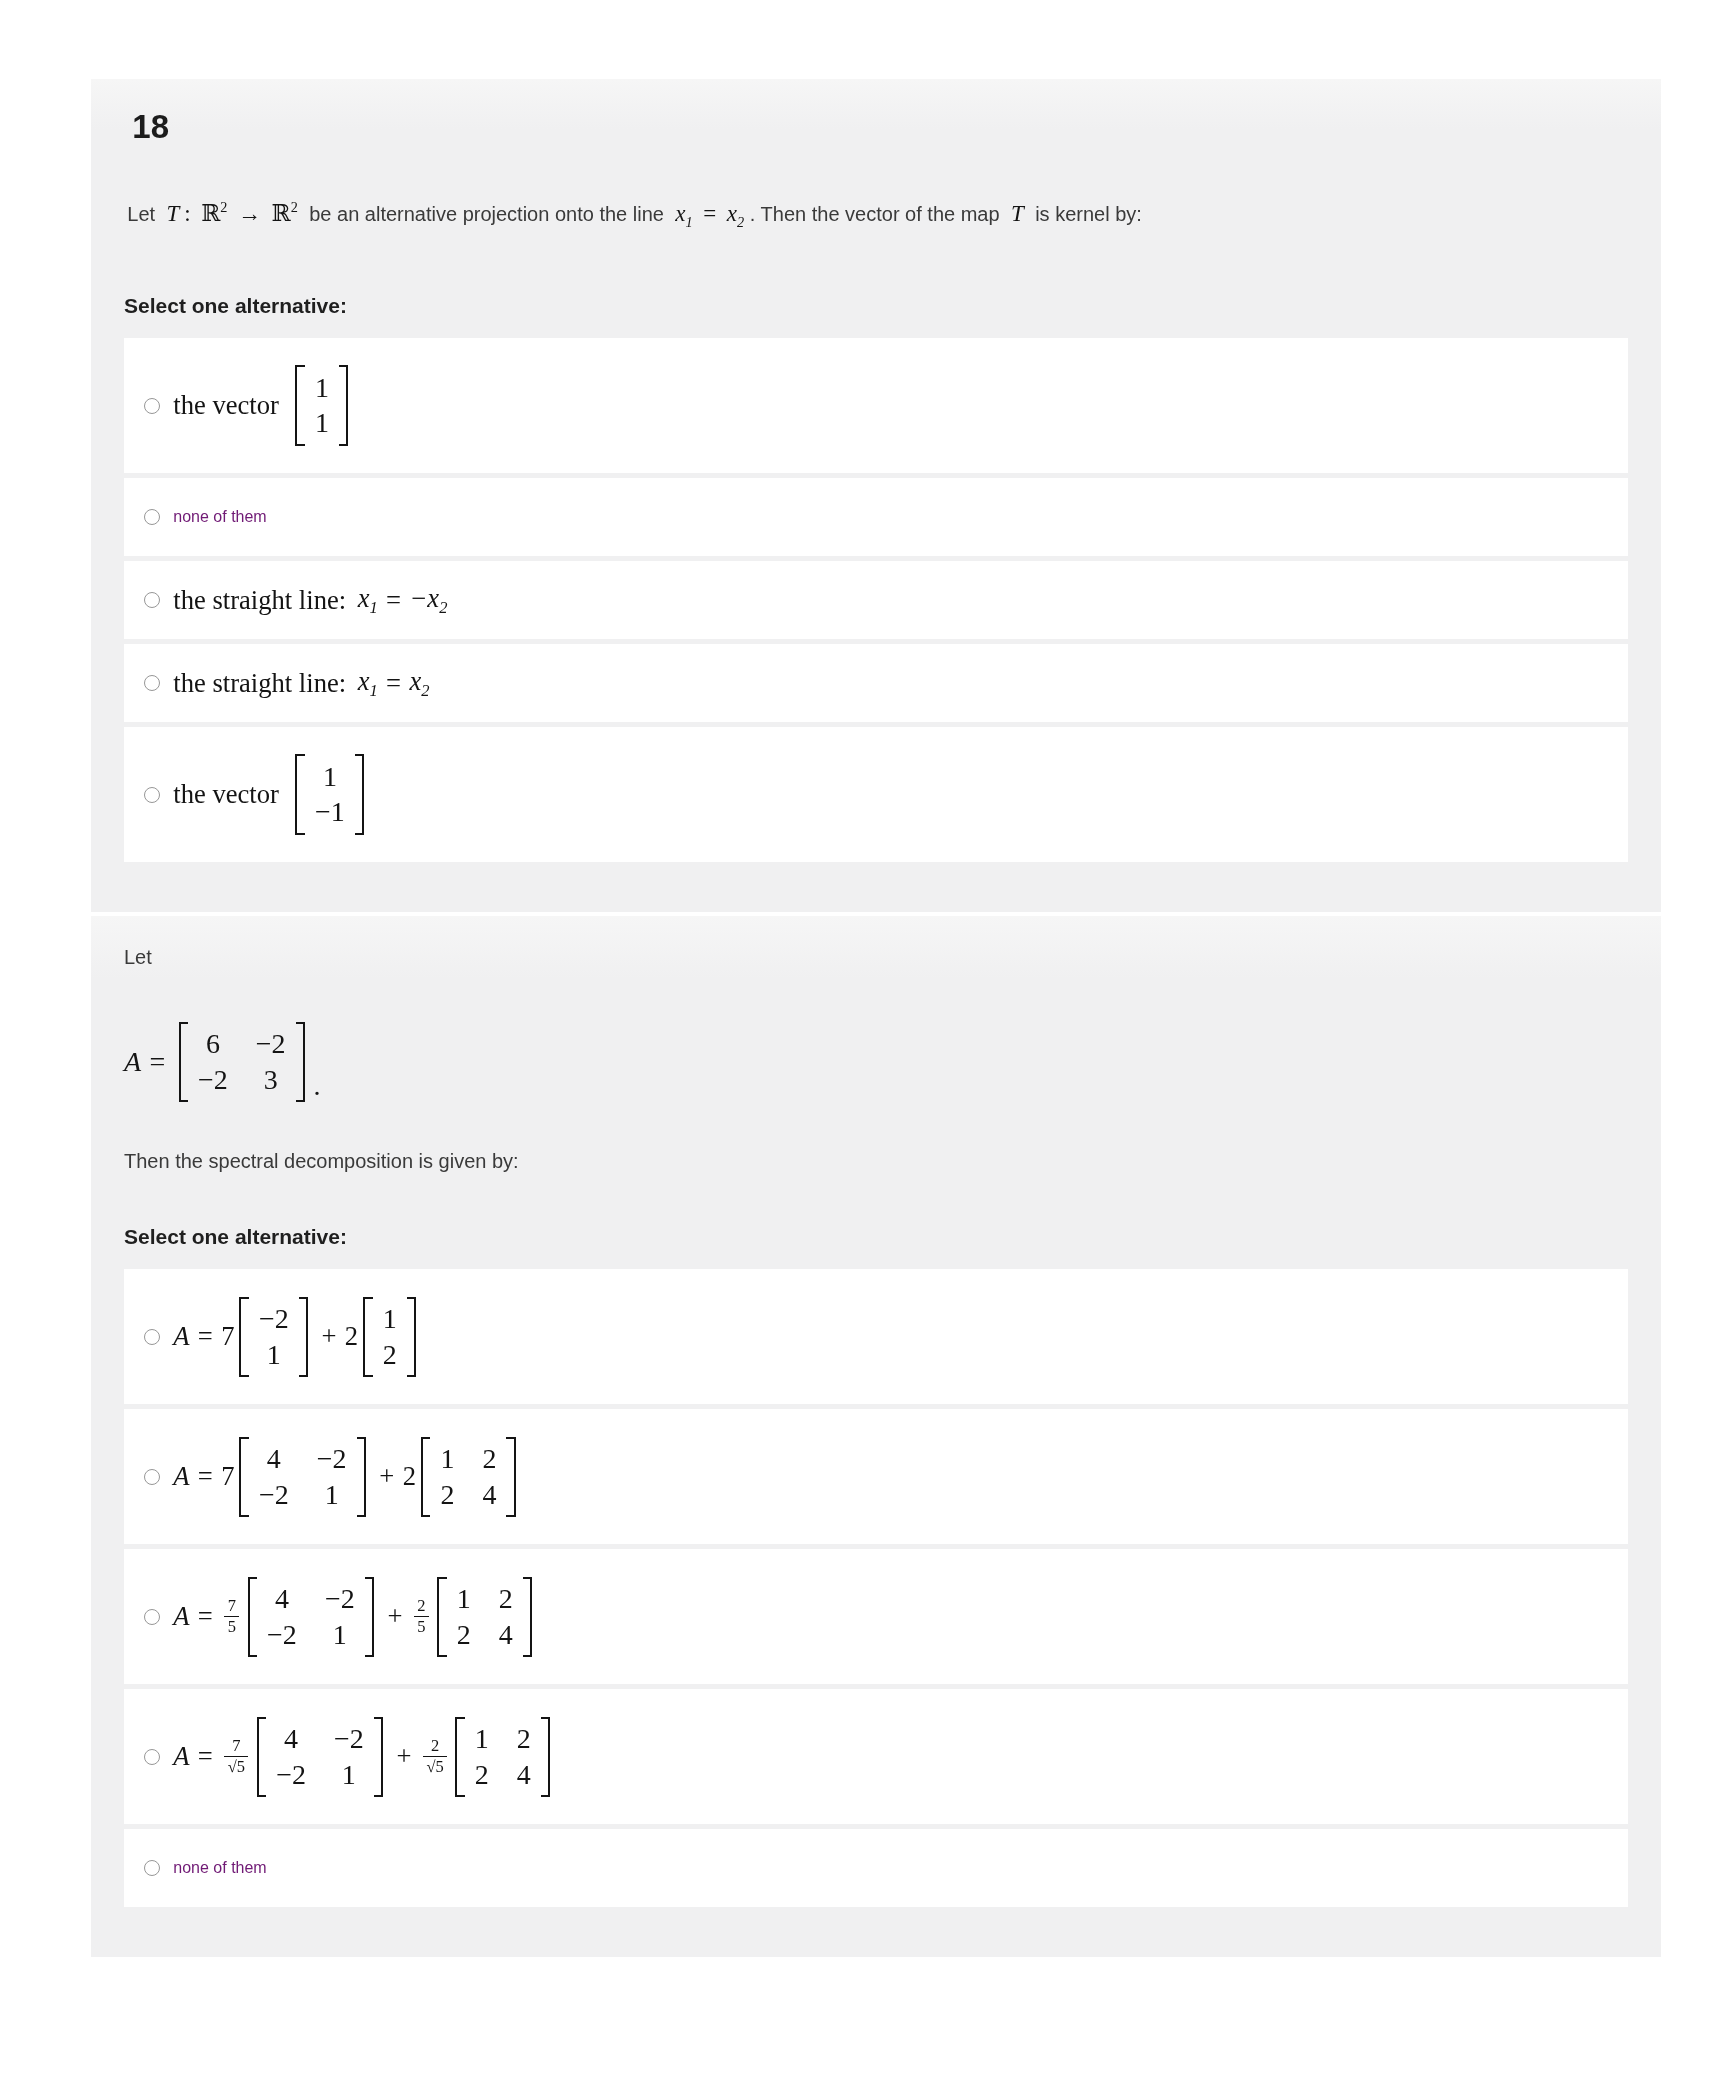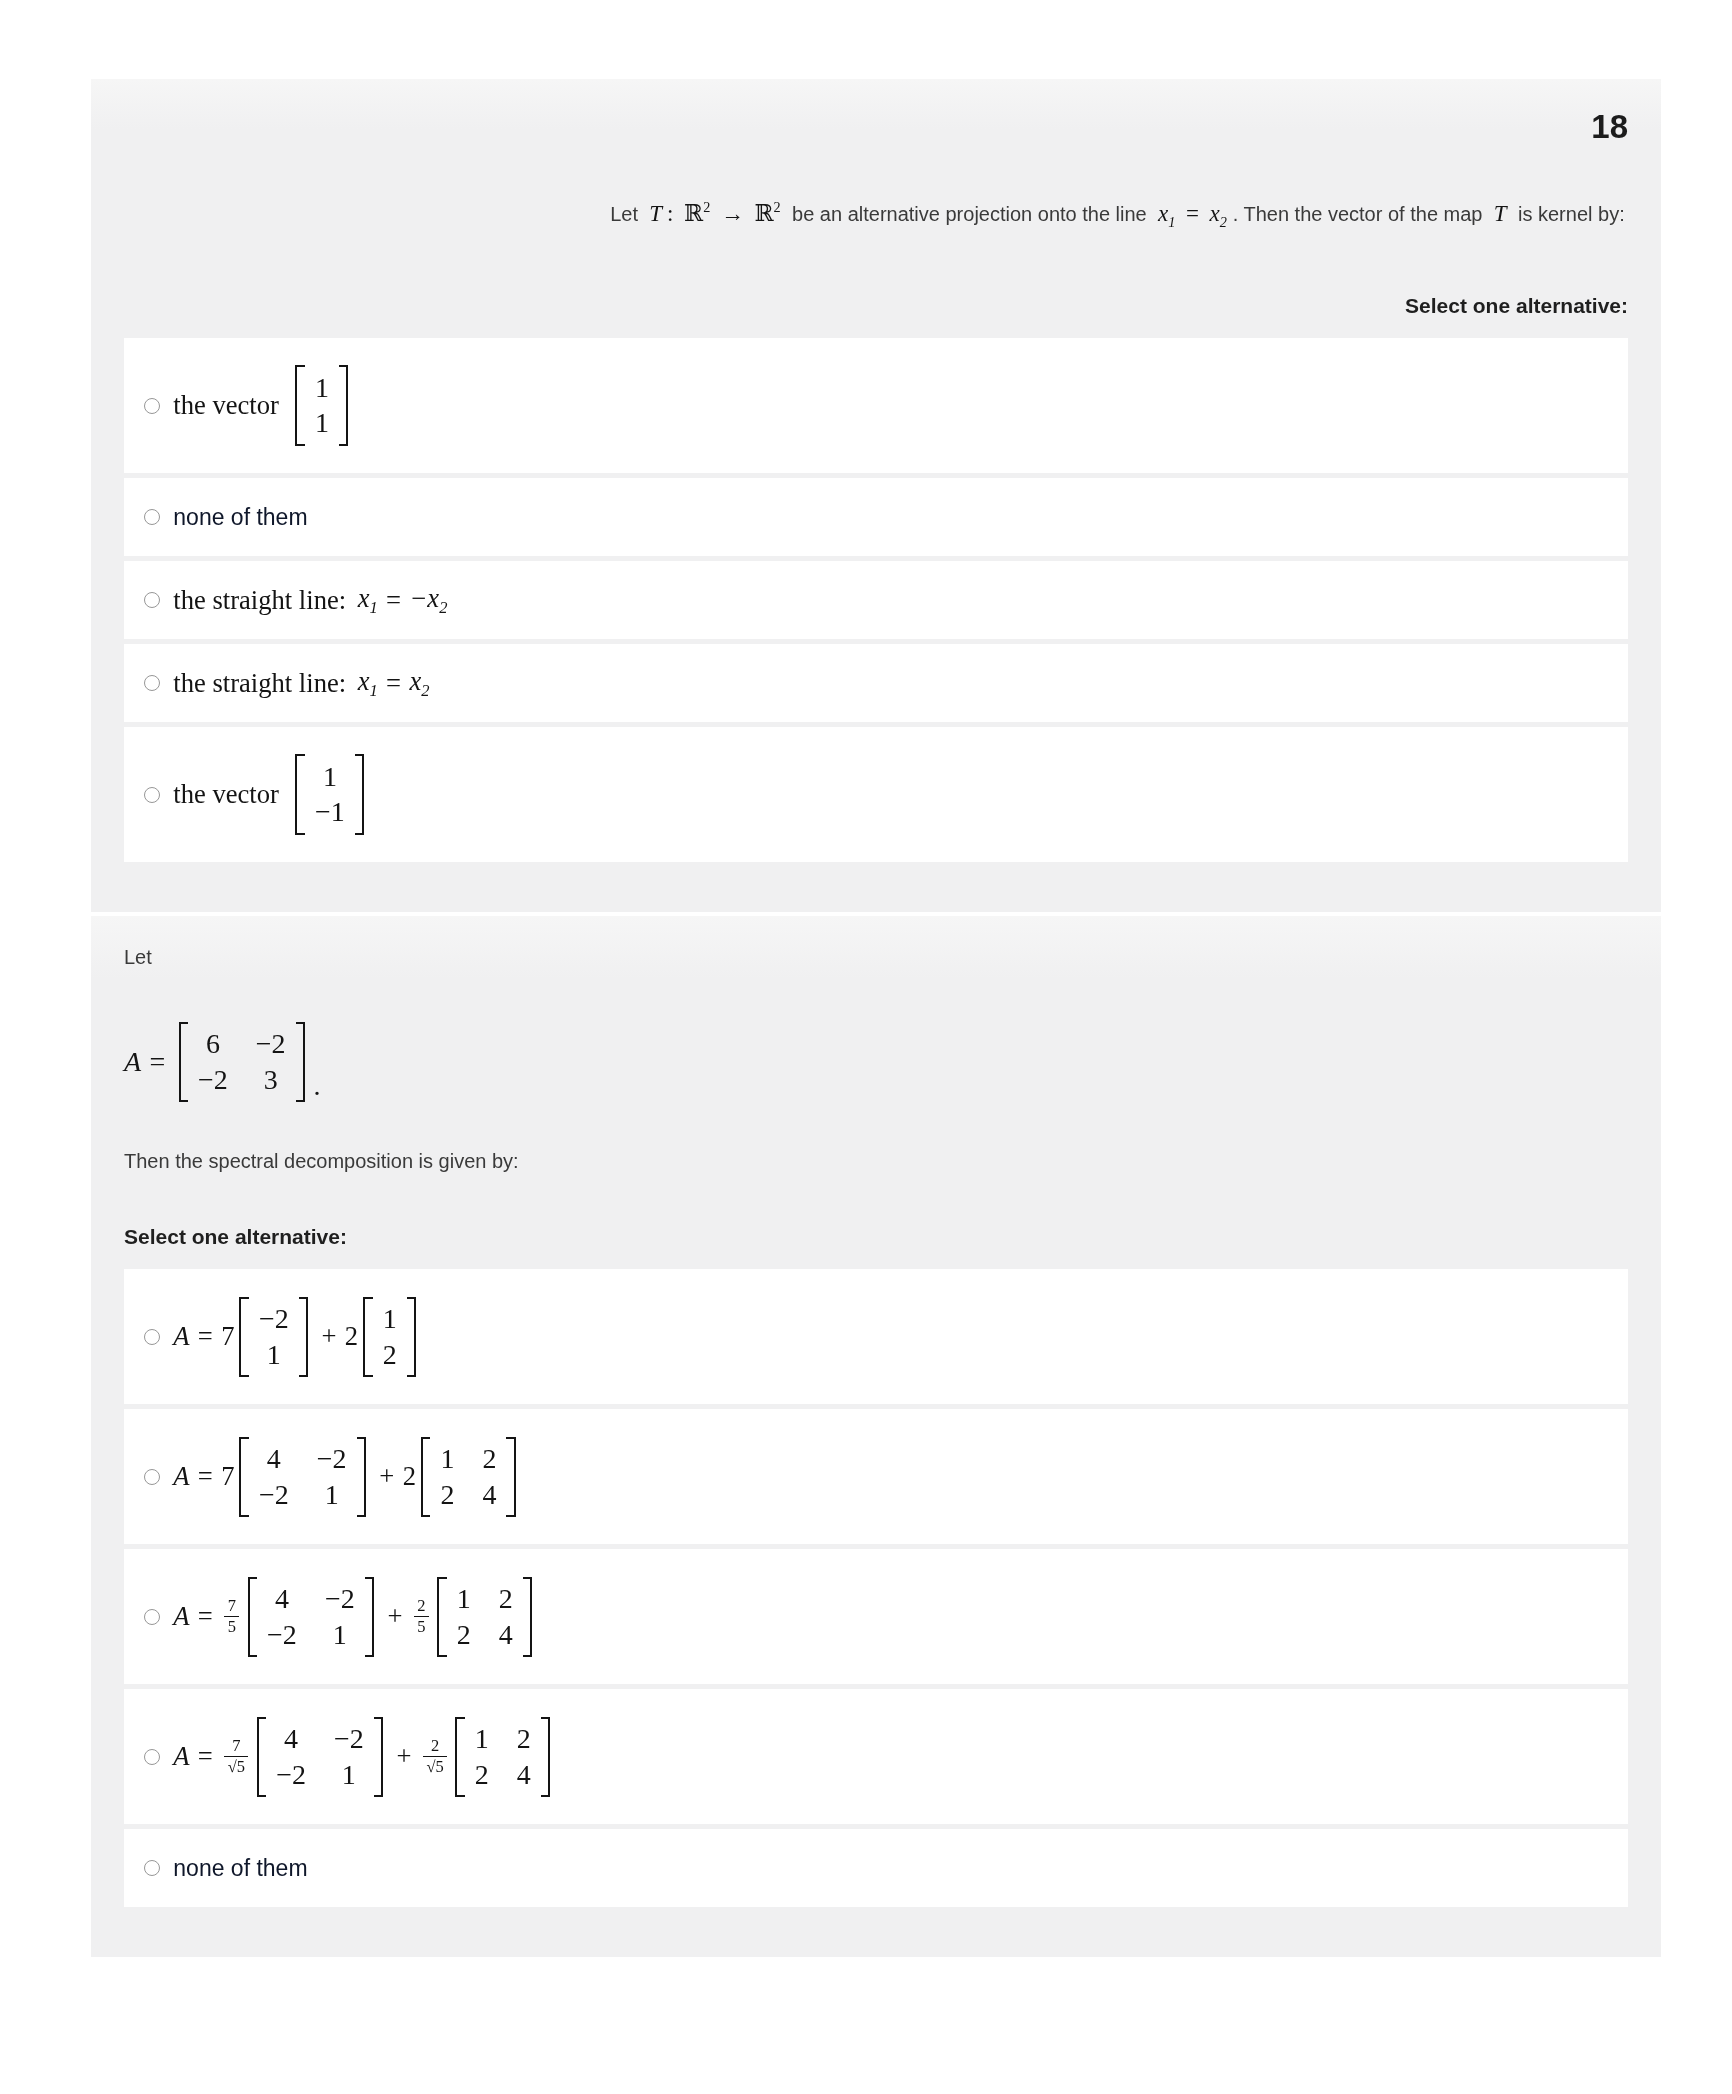--- a/index.html
+++ b/index.html
@@ -4,21 +4,21 @@
 <style>
   html,body{margin:0;padding:0;background:#ffffff;}
   body{width:1733px;font-family:"Liberation Sans",sans-serif;color:#333;}
   .panel{
     margin-left:91px;
     width:1570px;
     box-sizing:border-box;
     background:linear-gradient(180deg,#f6f6f6 0%,#f0f0f1 6%,#f0f0f1 100%);
     padding:30px 33px 50px 33px;
   }
-  .panel.first{margin-top:79px;text-align:right;}
+  .panel.first{margin-top:79px;}
   .panel.second{margin-top:3.3px;}
   h1.qnum{
     font-size:33px;font-weight:bold;color:#1c1c1c;
     margin:0 0 52px 8.3px;line-height:1.1;
   }
   .qtext{font-size:20px;color:#3a3a3a;margin:0 0 61px 0;line-height:1.5;}
   .qtext .t{margin:0 3.3px;}
   .m{font-family:"Liberation Serif","DejaVu Serif",serif;color:#141414;font-size:23px;margin:0 2.5px;}
   .it{font-style:italic;}
   sup{font-size:0.62em;}
@@ -32,21 +32,21 @@
     margin-bottom:5px;
   }
   .opt:last-child{margin-bottom:0;}
   .row-text{min-height:78px;box-sizing:border-box;}
   .row-mat{min-height:135px;box-sizing:border-box;}
   .radio{
     width:14px;height:14px;flex:0 0 14px;
     border:1.7px solid #979797;border-radius:50%;
     background:#fff;margin-right:13.3px;
   }
-  .optlabel{font-size:23px;color:#0f172a;}
+  .optlabel{font-size:16px;color:#701a75;}
   .mline{
     display:inline-flex;align-items:center;
     font-family:"Liberation Serif","DejaVu Serif",serif;
     font-size:26.6px;color:#141414;
   }
   .mline .mtext{margin-right:11.6px;}
   .mline .sym{margin:0 8.3px;}
   
   .bmat{display:inline-flex;align-items:center;margin:0 5px;}
   .br{align-self:stretch;width:7.5px;}

